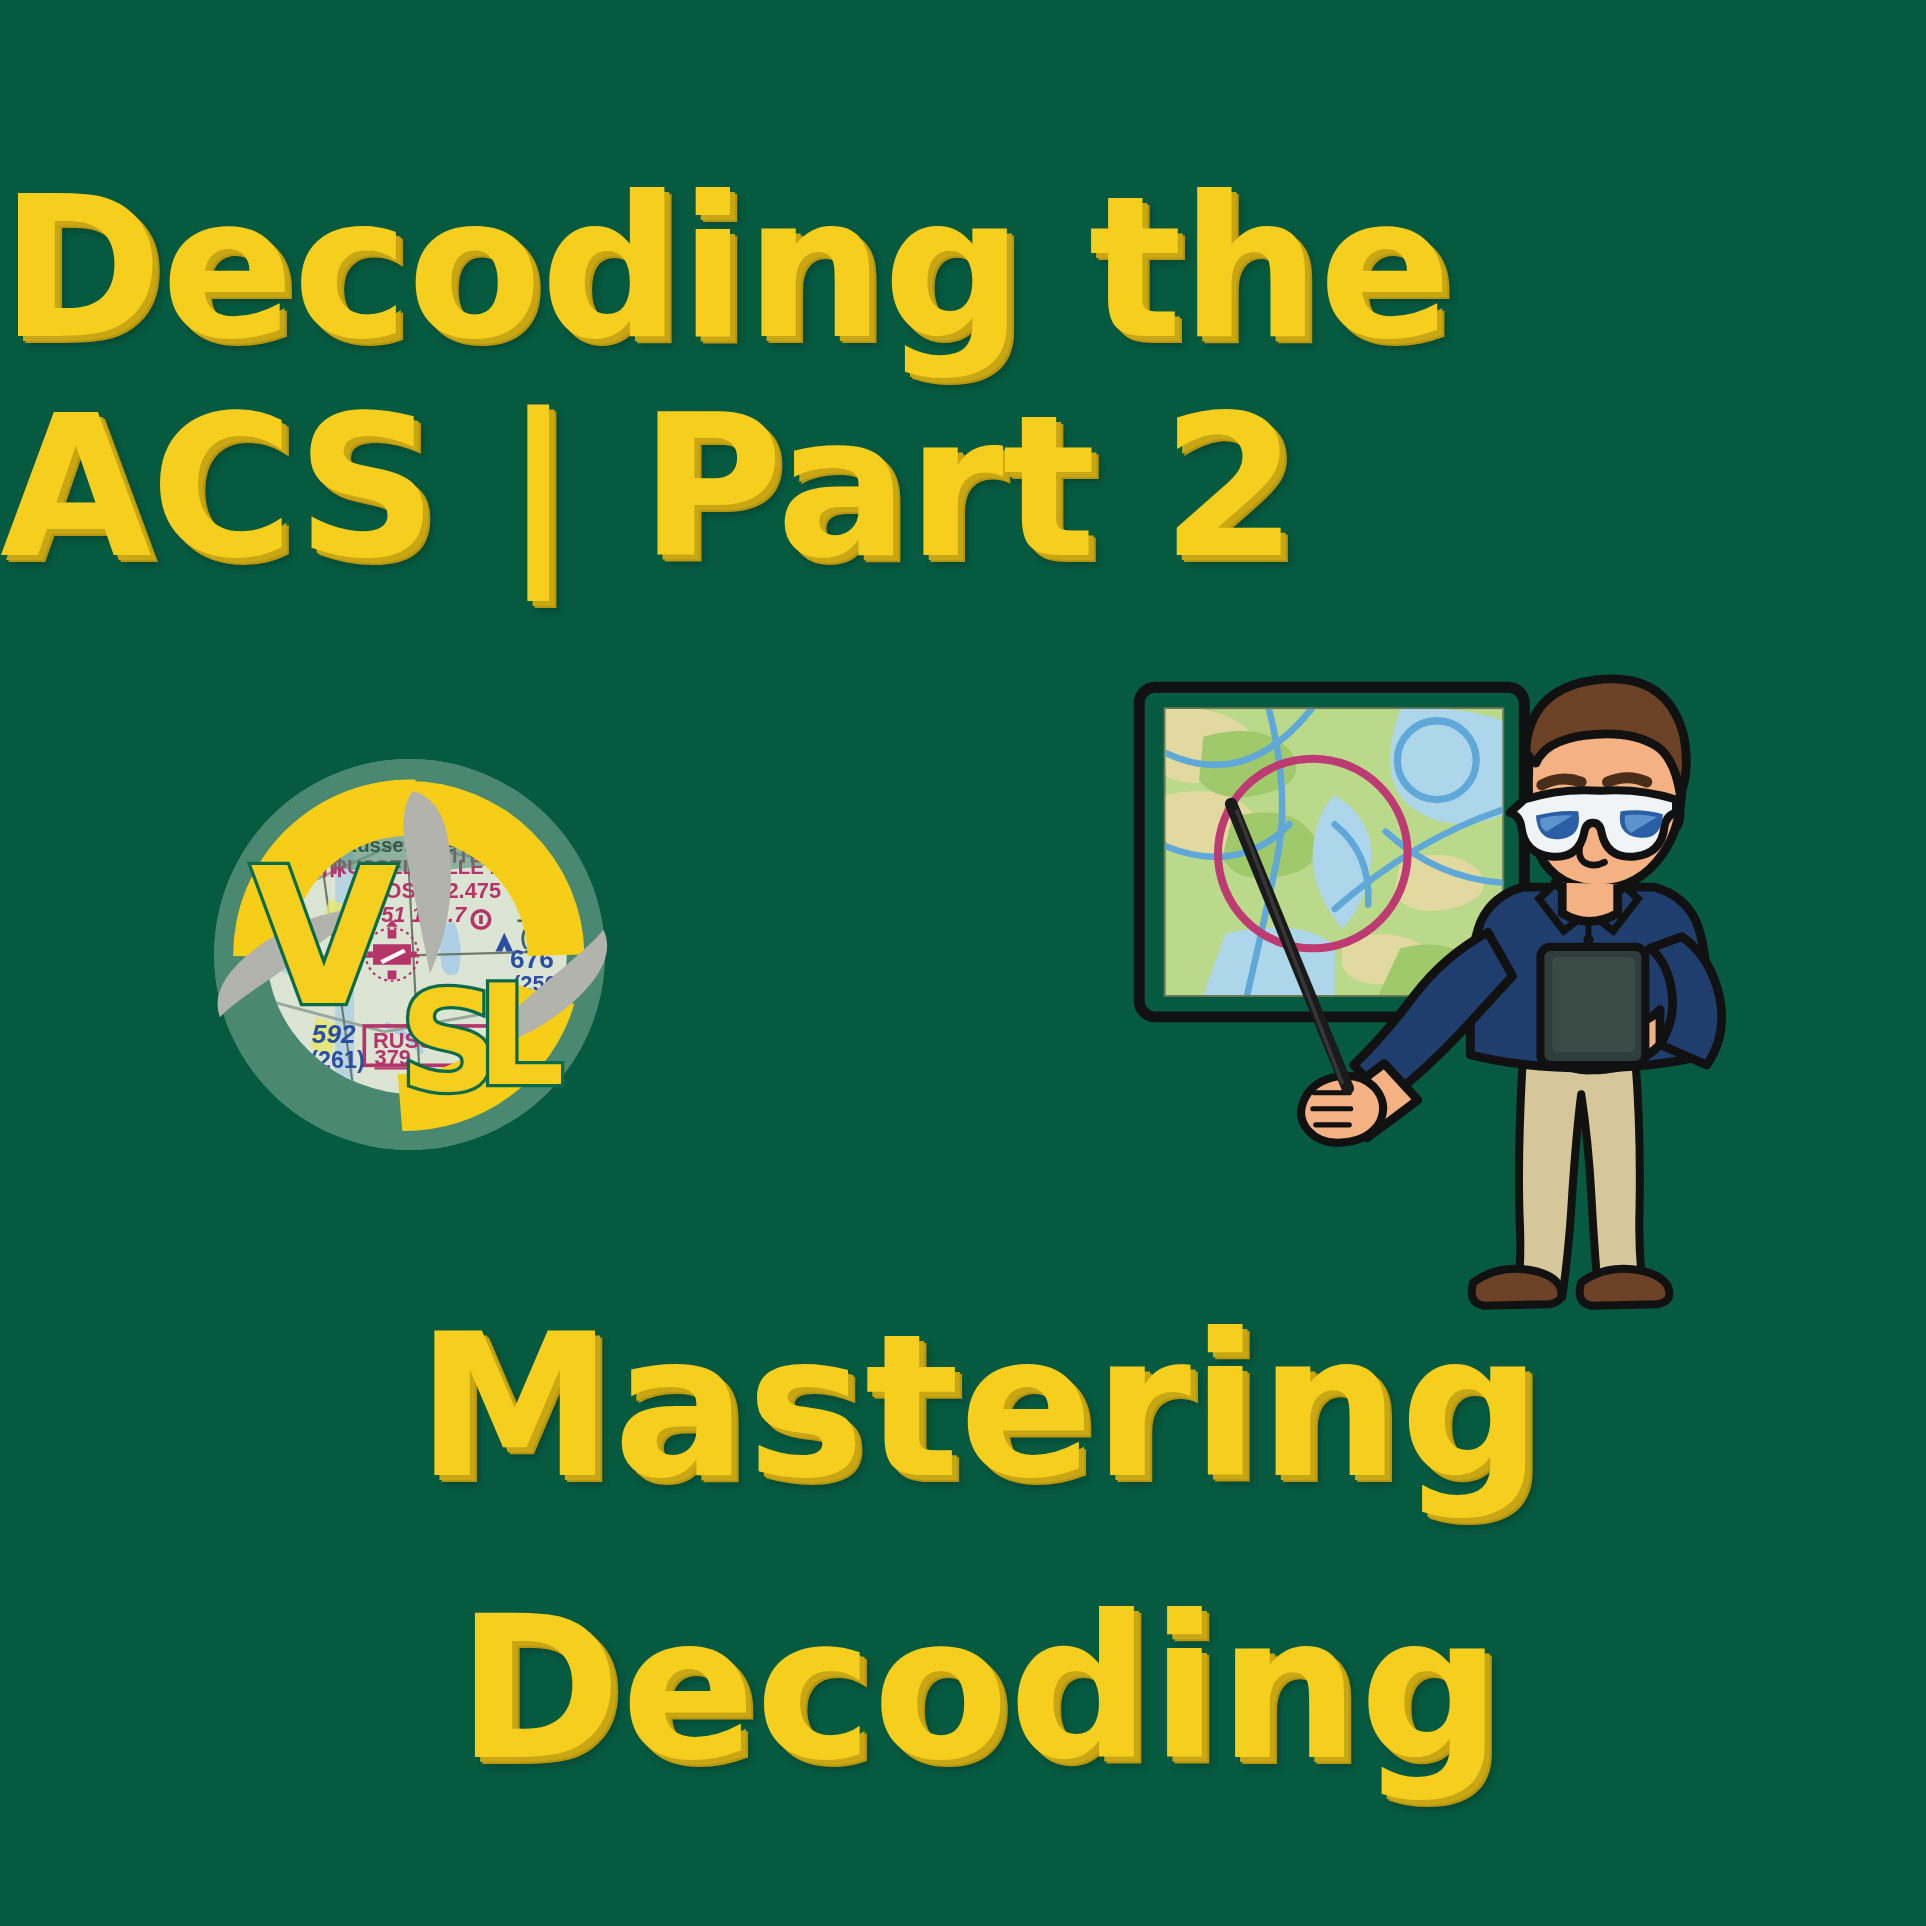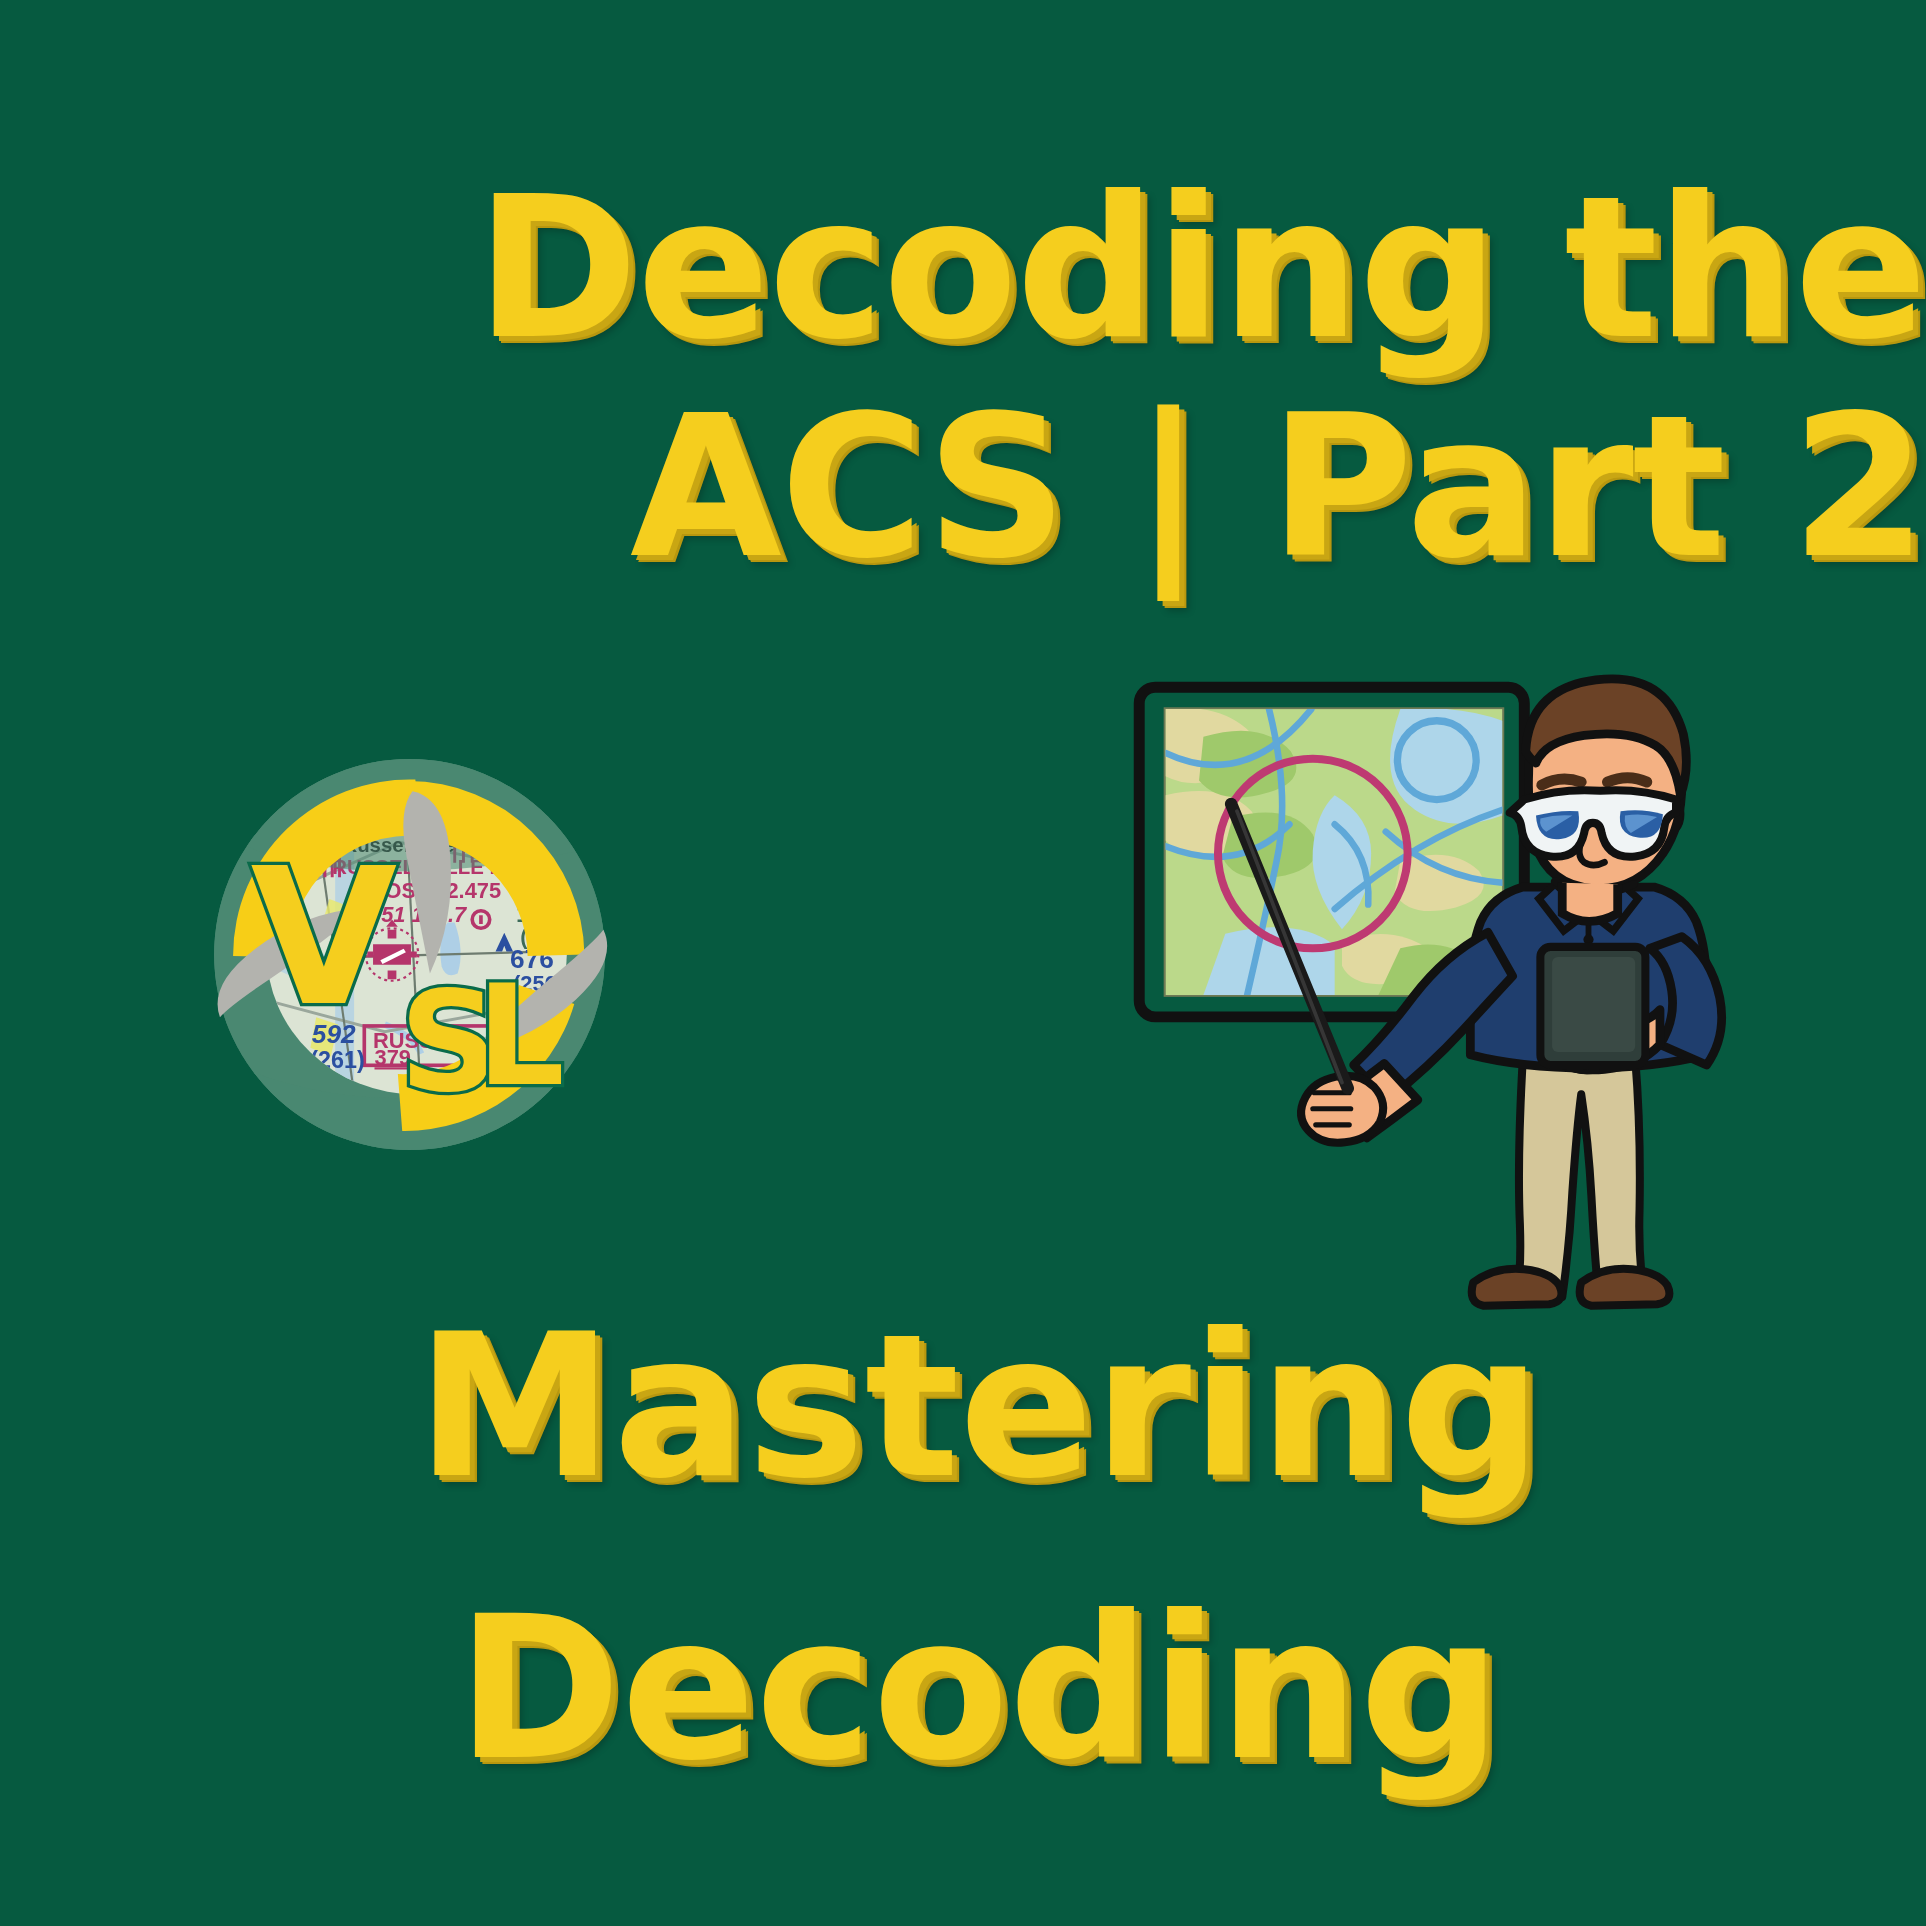--- a/index.html
+++ b/index.html
@@ -5,21 +5,21 @@
   html,body{margin:0;padding:0;background:#065A40;}
   #canvas{
     position:relative;width:1926px;height:1926px;overflow:hidden;
     background:#065A40;
     font-family:"Liberation Sans",sans-serif;
   }
 
   
   .title-block{
     position:absolute;left:0;top:174px;width:1926px;
-    text-align:right;
+    text-align:left;
   }
   .title-line{
     font-family:"DejaVu Sans",sans-serif;
     font-weight:bold;
     font-size:196px;
     line-height:0.96;
     letter-spacing:-1.5px;
     color:#F5CE1E;
     text-shadow:
        5.1px 5.1px 0 #C9A613,

